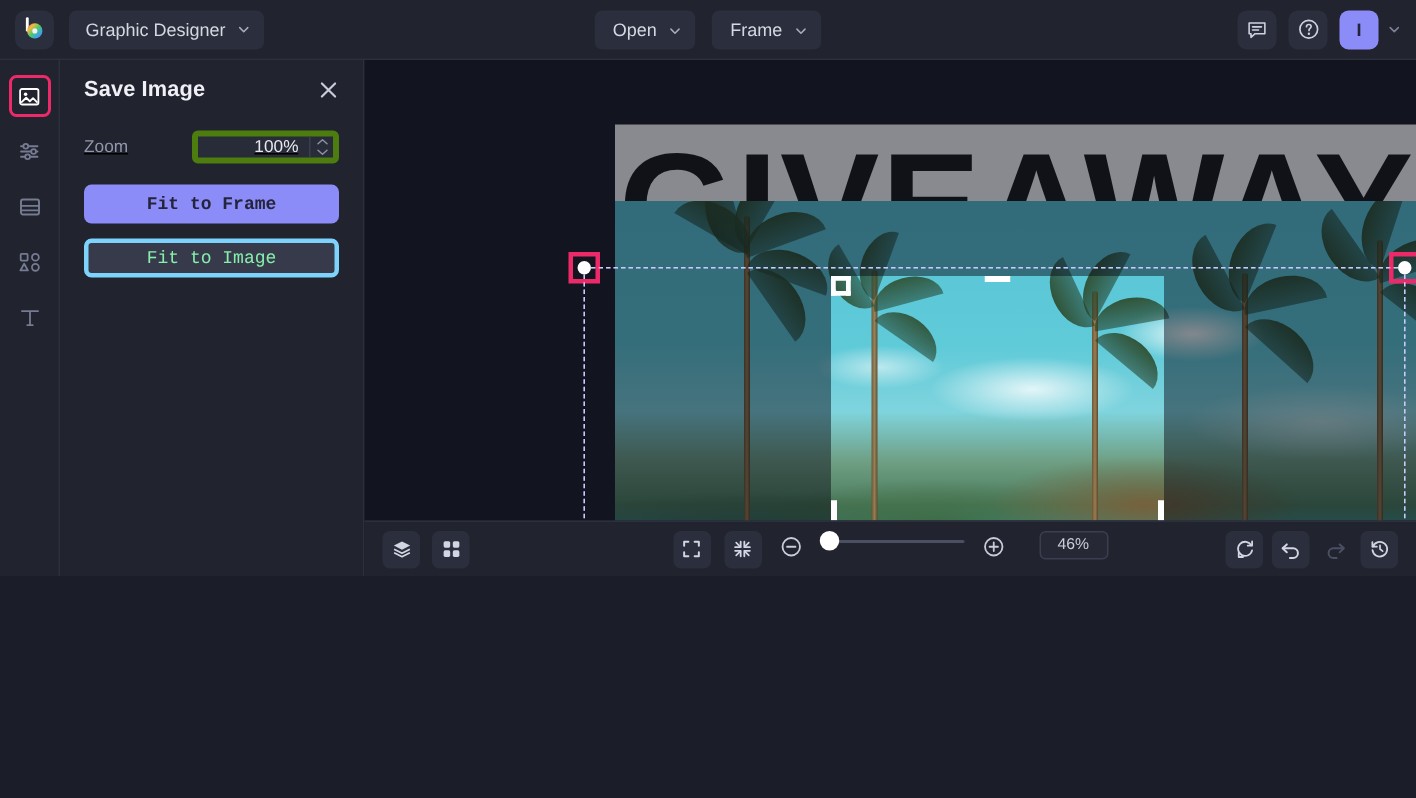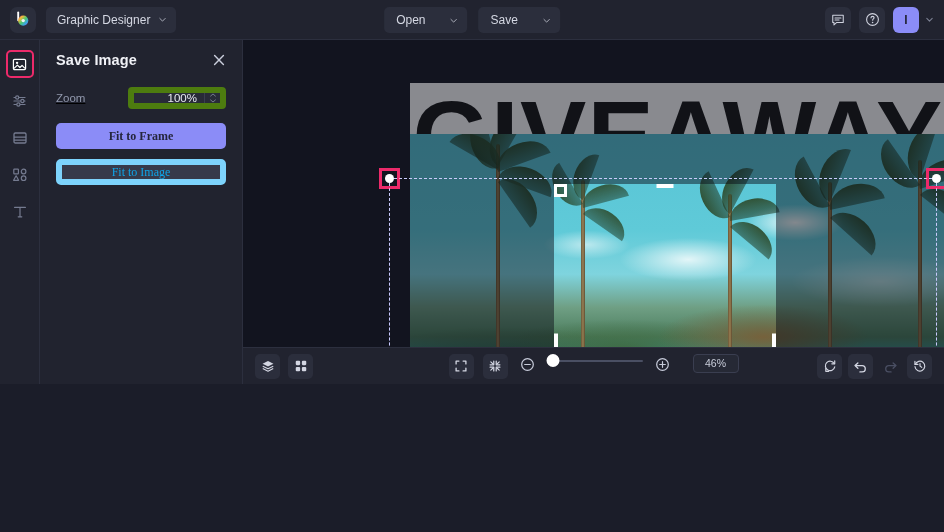--- a/index.html
+++ b/index.html
@@ -43,21 +43,21 @@
   }
   .chev { width: 9px; height: 9px; display:block; opacity:.75; }
   .topbar-center {
     position: absolute; left: 50%; top: 0; height: 40px;
     transform: translateX(-50%);
     display: flex; align-items: center; gap: 11px;
   }
   .tb-btn {
     height: 26px; border-radius: 5px;
     background: #2b2e3c;
-    display: flex; align-items: center; gap: 24px;
+    display: flex; align-items: center; gap: 8px;
     padding: 0 9px 0 12px;
     color: #d5d8e3; font-size: 12px;
     cursor: pointer; user-select:none;
   }
   .topbar-right {
     margin-left: auto;
     display: flex; align-items: center; gap: 8px;
   }
   .icon-btn {
     width: 26px; height: 26px; border-radius: 6px;
@@ -110,21 +110,21 @@
   .panel-title { color: #f0f1f6; font-size: 14.5px; font-weight: 600; letter-spacing:.1px;}
   .panel-close { color: #c9cddb; cursor: pointer; display:flex; line-height:0; }
   .row-zoom {
     display: flex; align-items: center; margin-bottom: 14px; text-decoration: underline;
   }
   .row-label { color: #9198ad; font-size: 11.5px; flex:none; }
   .stepper {
     margin-left: auto;
     display: flex; align-items: stretch;
     height: 22px;
-    border: 6px solid #4d7c0f; border-radius: 4px;
+    border: 4px solid #4d7c0f; border-radius: 4px;
     background: #282b38;
     overflow: hidden;
     width: 98px;
   }
   .stepper input {
     flex: 1; min-width: 0;
     background: transparent; border: none; outline: none;
     color: #e7e9f1; font-size: 11.5px; text-align: right;
     padding-right: 7px;
     font-family: "Liberation Sans", sans-serif;
@@ -132,24 +132,24 @@
   .stepper-arrows {
     width: 16px; border-left: 1px solid #3a3e50;
     display: flex; flex-direction: column;
     align-items: center; justify-content: center; gap: 2px;
     color: #8a90a6; cursor: pointer;
   }
   .btn-wide {
     width: 100%; height: 26px; border-radius: 5px;
     display: flex; align-items: center; justify-content: center;
     font-size: 12px; cursor: pointer; user-select:none;
-    border: none; font-family: Liberation Serif, serif;
+    border: none; font-family: Liberation Mono, monospace;
   }
   .btn-primary { background: #8b8cf7; color: #24253c; font-weight: 600; margin-bottom: 10px; }
-  .btn-secondary { background: #363a4a; color: #0ea5e9; border: 6px solid #7dd3fc; }
+  .btn-secondary { background: #363a4a; color: #86efac; border: 3px solid #7dd3fc; }
 
   
   .canvas-wrap {
     flex: 1; position: relative; min-width: 0;
     background: #1b1d29;
     display: flex; flex-direction: column;
   }
   .canvas {
     flex: 1; position: relative; overflow: hidden;
   }
@@ -362,21 +362,21 @@
     </div>
 
     <div class="topbar-center">
       <div class="tb-btn">
         <span>Open</span>
         <svg class="chev" viewBox="0 0 10 10">
           <path d="M2 3.8 L5 6.8 L8 3.8" stroke="currentColor" stroke-width="1.1" fill="none" stroke-linecap="round" stroke-linejoin="round"></path>
         </svg>
       </div>
       <div class="tb-btn">
-        <span>Save</span>
+        <span>Frame</span>
         <svg class="chev" viewBox="0 0 10 10">
           <path d="M2 3.8 L5 6.8 L8 3.8" stroke="currentColor" stroke-width="1.1" fill="none" stroke-linecap="round" stroke-linejoin="round"></path>
         </svg>
       </div>
     </div>
 
     <div class="topbar-right">
       <div class="icon-btn">
         <svg width="14" height="14" viewBox="0 0 16 16">
           <path d="M2 2.6h12v8.2H6.6L3.4 13.6v-2.8H2z" fill="none" stroke="currentColor" stroke-width="1.2" stroke-linejoin="round"></path>

